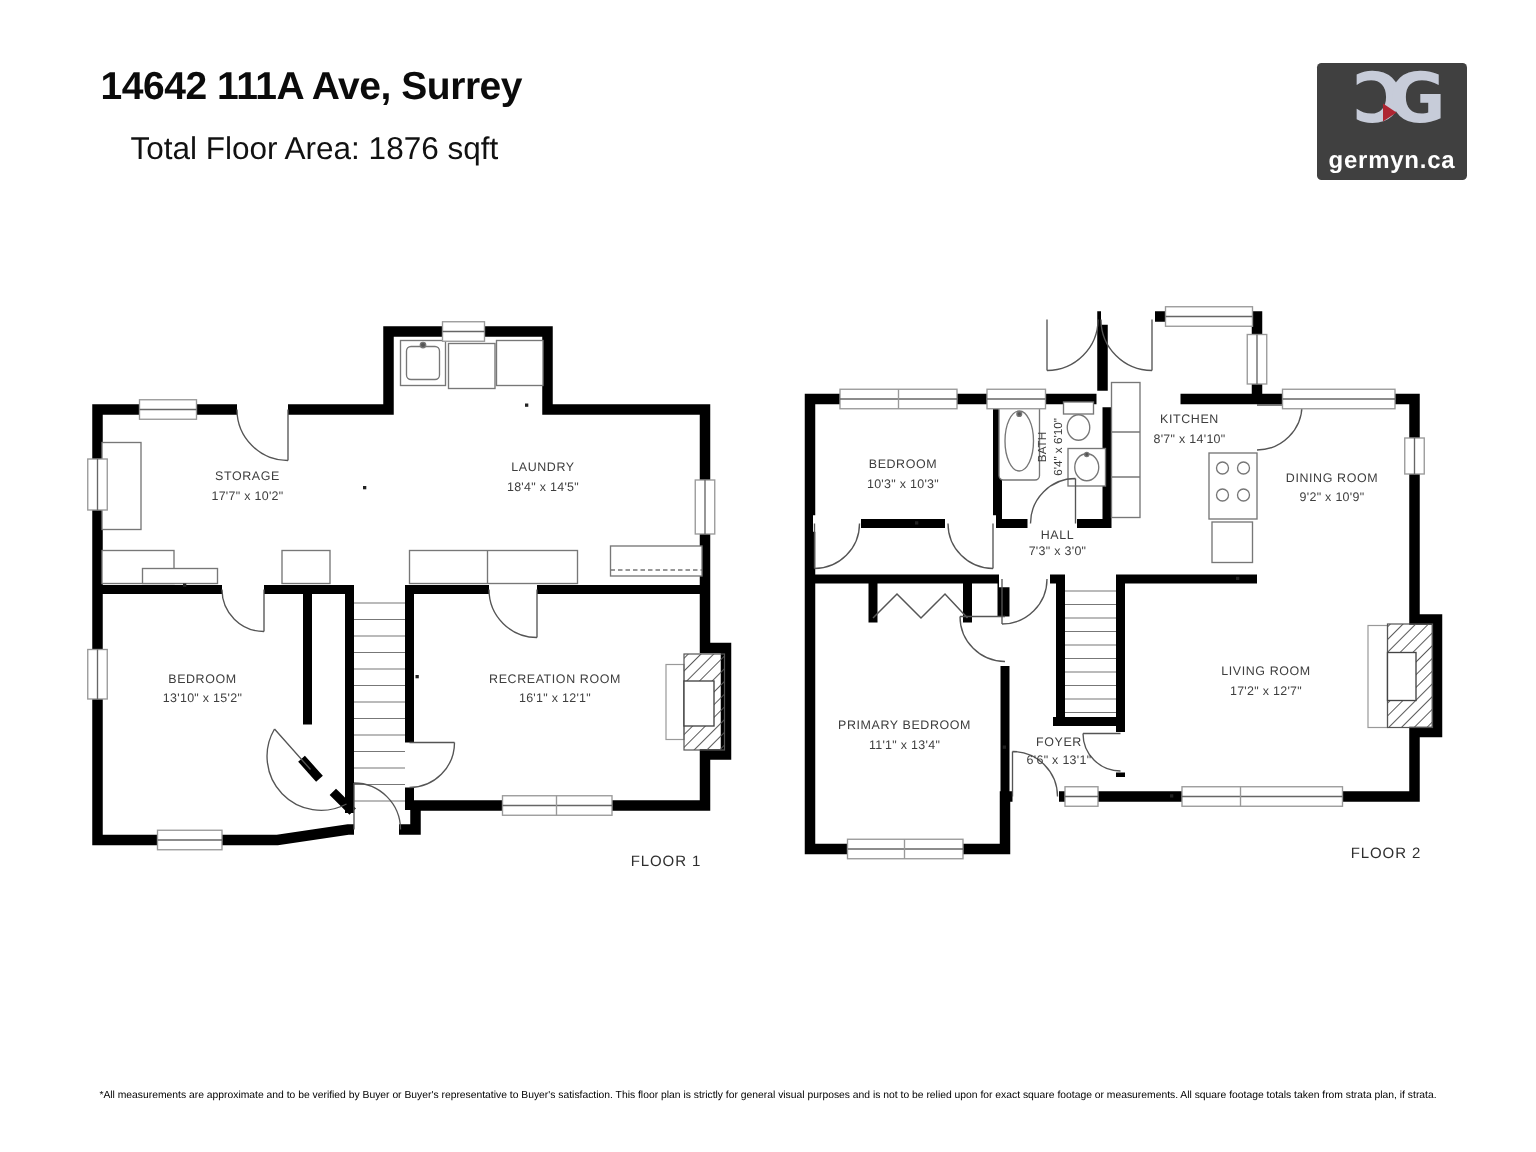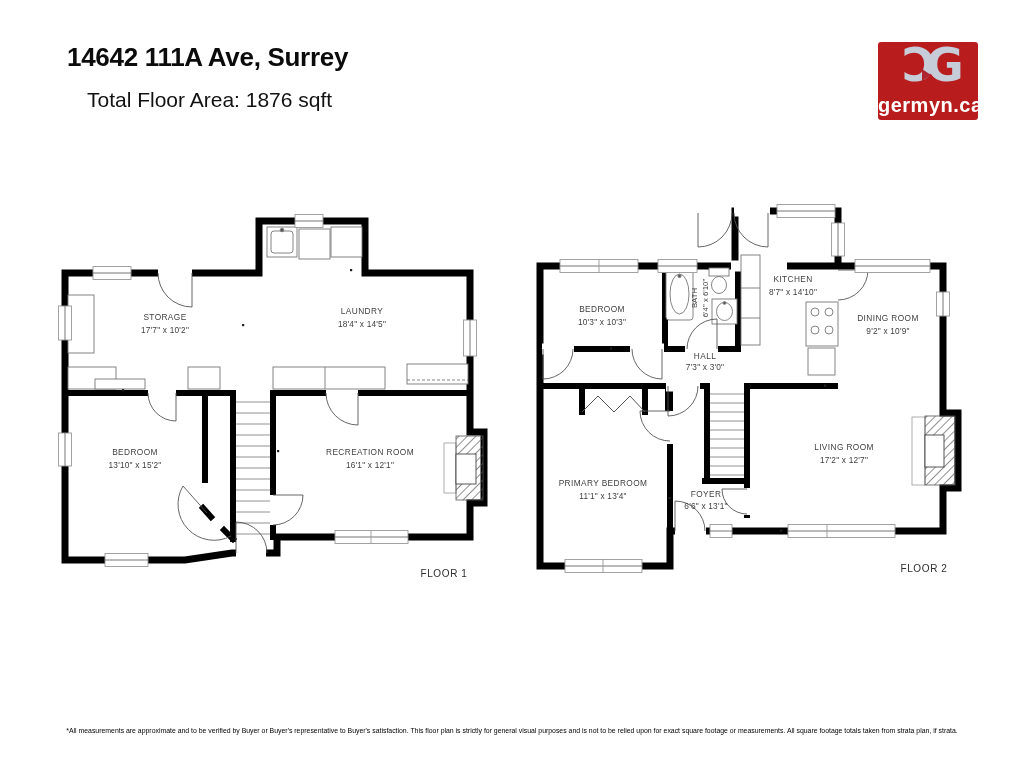--- a/index.html
+++ b/index.html
@@ -1,26 +1,26 @@
 <!DOCTYPE html>
 <html><head>
 <meta charset="utf-8">
 <style>
   html,body{margin:0;padding:0;}
   body{width:1024px;height:768px;background:#ffffff;position:relative;overflow:hidden;
        font-family:"Liberation Sans", sans-serif;}
   .title{position:absolute;left:67px;top:42px;font-size:26px;font-weight:700;color:#0b0b0b;letter-spacing:-0.3px;text-align:center;}
   .subtitle{position:absolute;left:67px;top:88px;font-size:21px;font-weight:400;color:#111;margin-left:20px;}
-  .logo{position:absolute;left:878px;top:42px;width:100px;height:78px;background:#b91c1c;border-radius:3px;}
+  .logo{position:absolute;left:878px;top:42px;width:100px;height:78px;background:#404040;border-radius:3px;}
   .logo .monogram{position:absolute;top:-4px;left:0;width:100%;text-align:center;
        font-family:"DejaVu Sans", sans-serif;font-weight:700;font-size:46px;color:#c7ccd9;letter-spacing:-10px;}
   .logo .tri{position:absolute;left:44px;top:27px;width:0;height:0;
        border-left:9px solid #ae2531;border-top:6px solid transparent;border-bottom:6px solid transparent;}
   .logo .domain{position:absolute;bottom:3px;left:0;width:100%;text-align:center;
-       font-size:20px;font-weight:700;color:#ffffff;letter-spacing:0.5px;}
+       font-size:16px;font-weight:700;color:#ffffff;letter-spacing:0.5px;}
   .plan{position:absolute;}
   #plan1{left:55px;top:203px;}
   #plan2{left:525px;top:198px;}
   .footer{position:absolute;left:0;top:727px;width:1024px;text-align:center;
        font-size:6.9px;color:#000;}
   svg text{font-family:"Liberation Sans", sans-serif;fill:#3e3e3e;}
   .room{font-size:8.3px;letter-spacing:0.4px;}
   .dim{font-size:8.3px;letter-spacing:0.2px;}
   .floorlbl{font-size:10px;fill:#2e2e2e;letter-spacing:0.6px;}
   .bathlbl{font-size:7.8px;}

